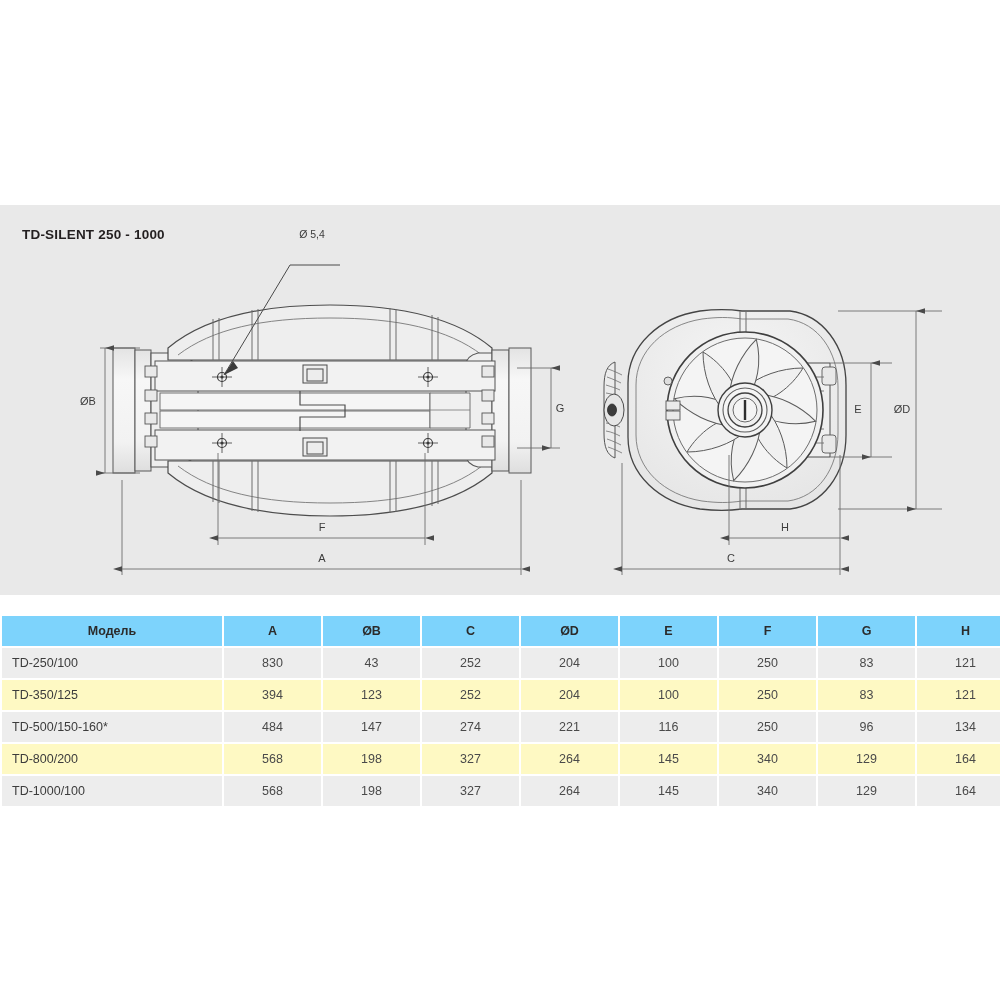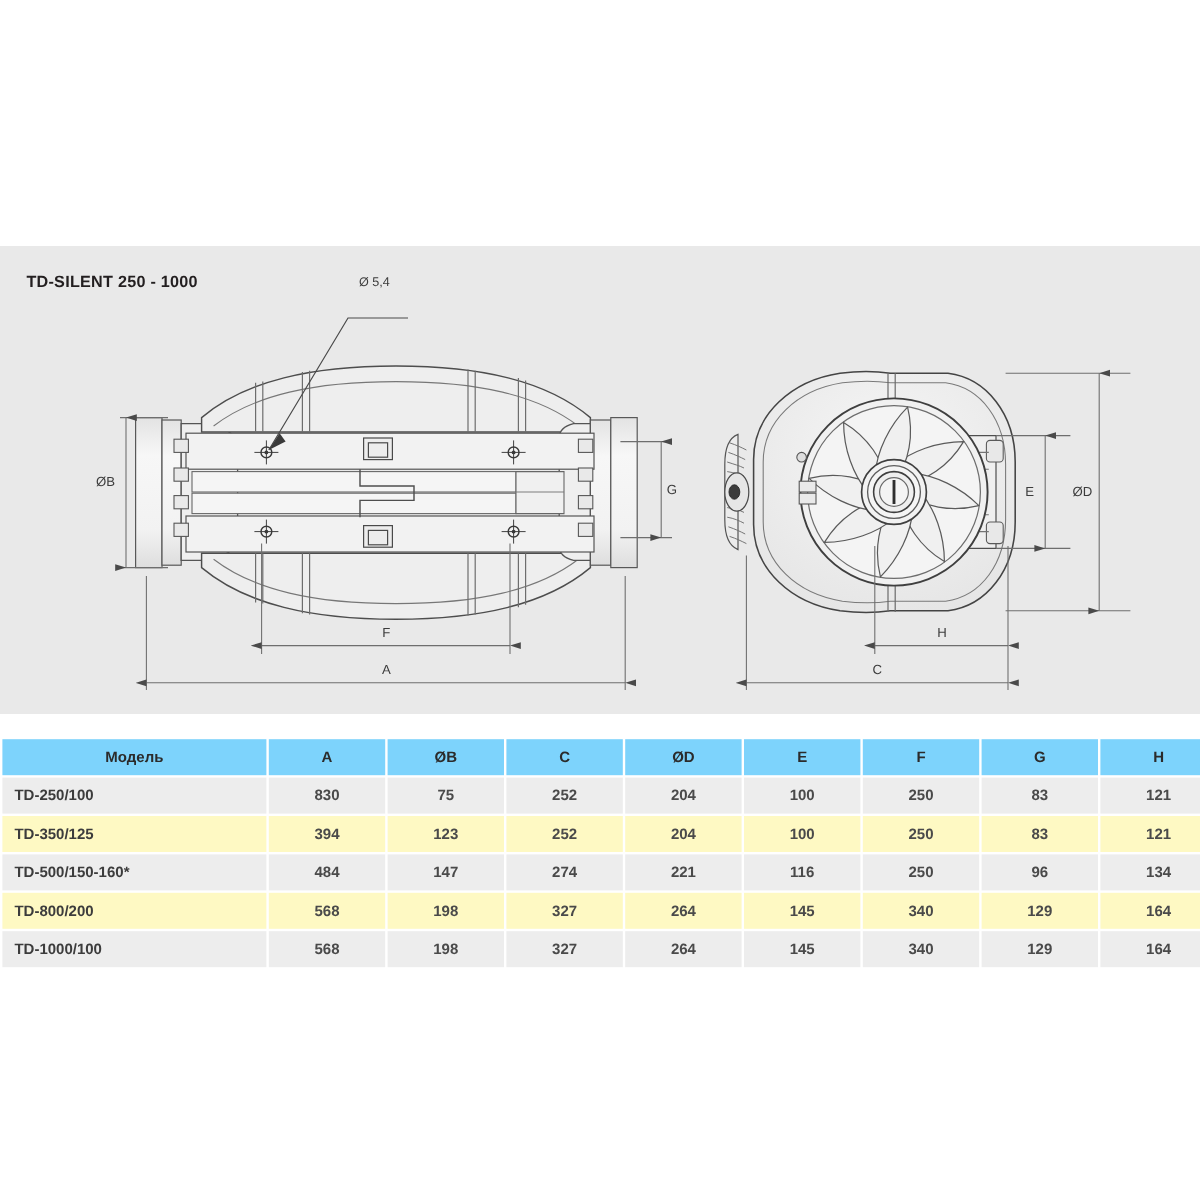--- a/index.html
+++ b/index.html
@@ -61,21 +61,21 @@
     width: 1000px;
     table-layout: fixed;
   }
 
   table.spec th, table.spec td {
     font-size: 12.5px;
     color: #4a4a4a;
     height: 30px;
     padding: 0 8px;
     text-align: center;
-    font-weight: bold;
+    font-weight: normal;
     white-space: nowrap;
   }
 
   table.spec thead th {
     background: #7dd3fc;
     color: #2b2b2b;
     font-weight: bold;
     font-size: 12.5px;
   }
 
@@ -447,21 +447,21 @@
           <th>E</th>
           <th>F</th>
           <th>G</th>
           <th>H</th>
         </tr>
       </thead>
       <tbody>
         <tr class="odd">
           <td class="model-c">TD-250/100</td>
           <td>830</td>
-          <td>75</td>
+          <td>43</td>
           <td>252</td>
           <td>204</td>
           <td>100</td>
           <td>250</td>
           <td>83</td>
           <td>121</td>
         </tr>
         <tr class="even">
           <td class="model-c">TD-350/125</td>
           <td>394</td>

